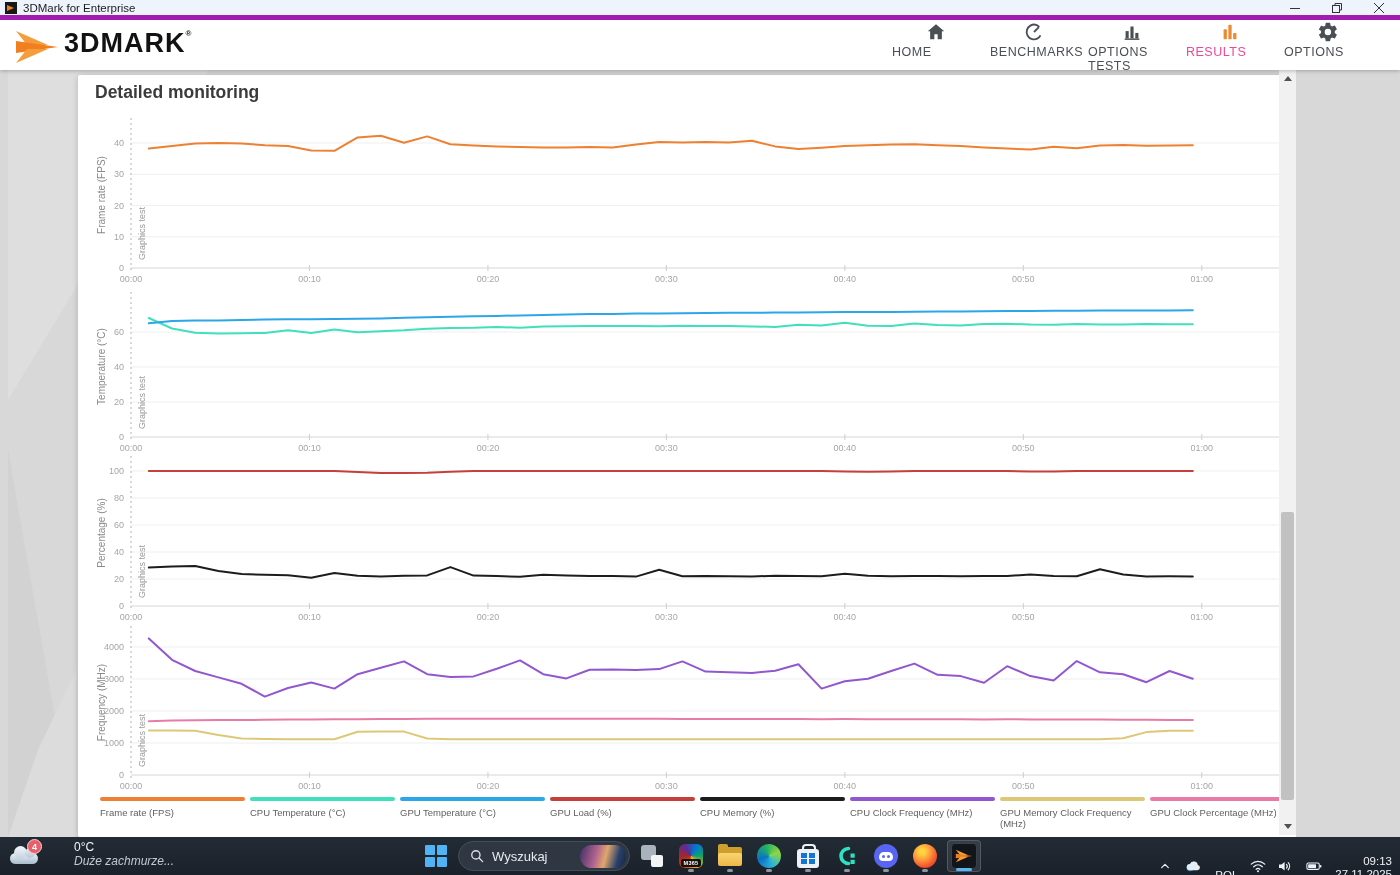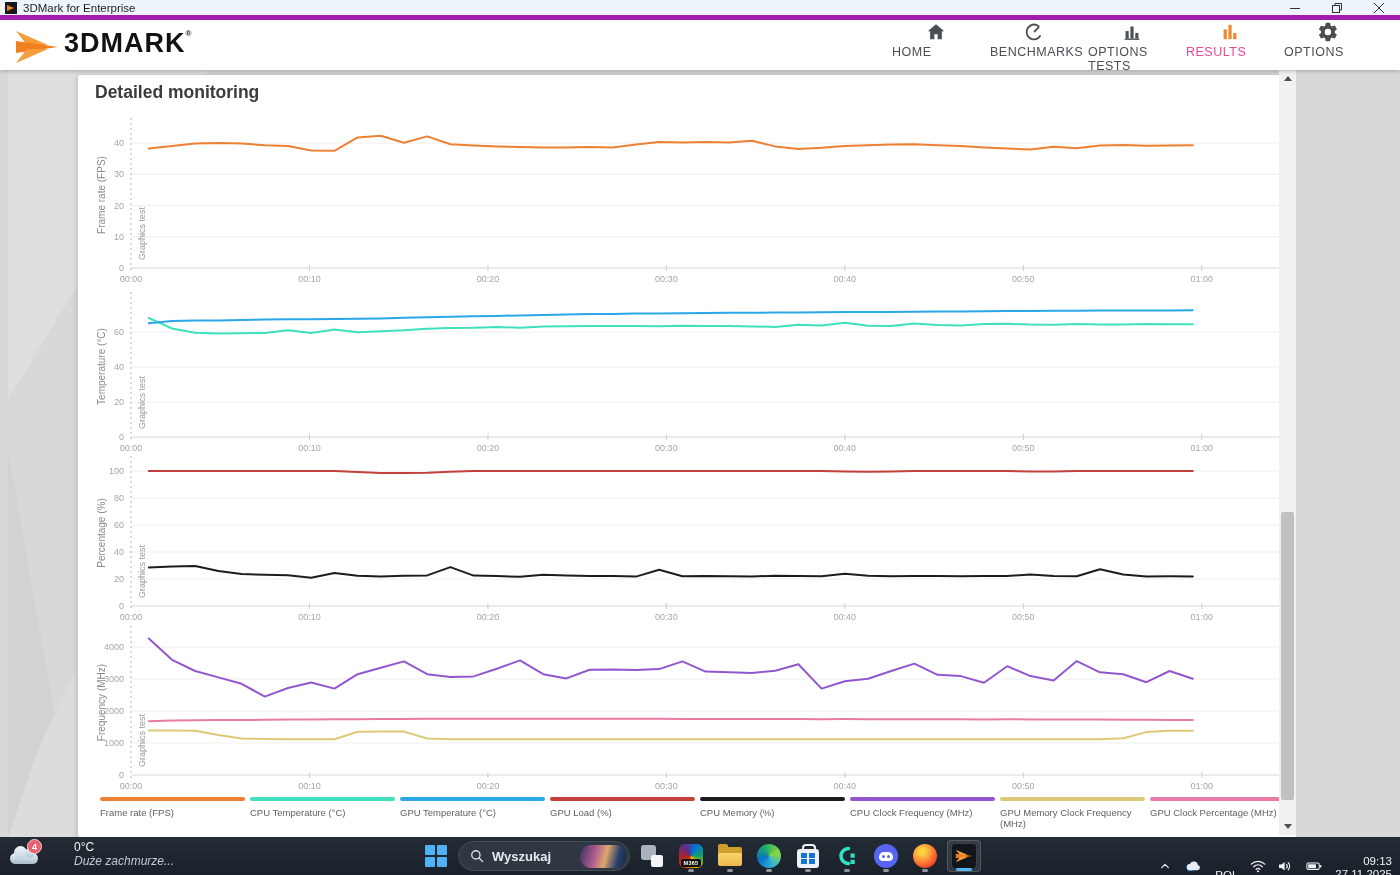--- a/index.html
+++ b/index.html
@@ -59,21 +59,21 @@
   .cloud:after { content:""; position:absolute; right:3px; top:-5px; width:10px; height:10px; border-radius:50%; background:linear-gradient(#e8eff5,#b6c7d5); }
   .wbadge { position:absolute; right:0; top:-2px; width:15px; height:15px; border-radius:50%; background:#e8606b; border:1px solid #f8d0d4; color:#fff; font-size:9px; font-weight:700; display:flex; align-items:center; justify-content:center; }
   .wtexts { line-height:14px;margin-left:24px; }
   .wtemp { font-size:12px; color:#f2f5f8; }
   .wcond { font-size:12px; color:#c3c9d1;font-style:italic; }
   .tb-center { position:absolute; left:50%; top:3px; transform:translateX(-50%); display:flex; align-items:center; gap:5px; }
   .tbcell { position:relative; width:34px; height:32px; display:flex; align-items:center; justify-content:center; border-radius:4px; cursor:pointer; }
   .tbcell.active-app { background:rgba(255,255,255,.09); border:1px solid rgba(255,255,255,.16); }
   .runind { position:absolute; bottom:0px; left:50%; transform:translateX(-50%); width:6px; height:3px; border-radius:2px; background:#8f969e; }
   .runind.wide { width:16px; background:#57b6f5; }
-  .searchpill { position:relative; width:172px; height:30px; border-radius:16px; background:#2f3842; border:1px solid #434d58; display:flex; align-items:center; cursor:pointer;font-weight:bold; }
+  .searchpill { position:relative; width:172px; height:30px; border-radius:16px; background:#2f3842; border:1px solid #434d58; display:flex; align-items:center; cursor:pointer; }
   .searchpill .sptext { font-size:13px; color:#e7eaee; margin-left:6px; }
   .spimg { position:absolute; right:3px; top:3px; width:46px; height:23px; border-radius:12px; background:linear-gradient(105deg,#3d2f63 0%,#b0628f 35%,#e0a66b 55%,#27406b 80%,#17263c 100%); }
   
   .startico { display:grid; grid-template-columns:10px 10px; grid-template-rows:10px 10px; gap:2px; }
   .startico span { background:#4fb3f6; border-radius:1px; }
   
   .tvico { position:relative; width:22px; height:22px; }
   .tvico .tvback { position:absolute; left:0; top:0; width:15px; height:15px; background:#aab2bb; border-radius:3px; }
   .tvico .tvfront { position:absolute; right:0; bottom:0; width:12px; height:12px; background:#f2f4f6; border-radius:2px; }
   

